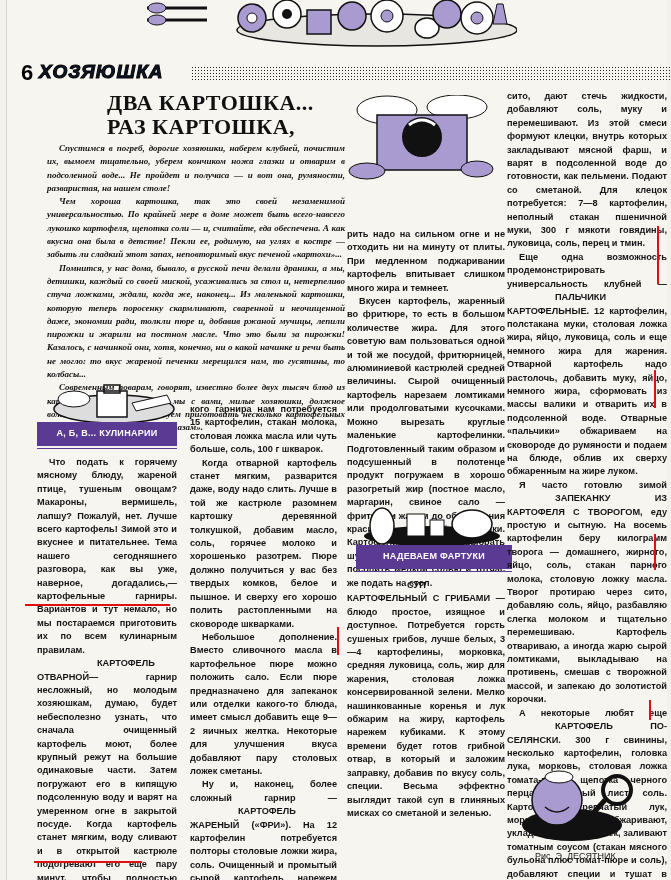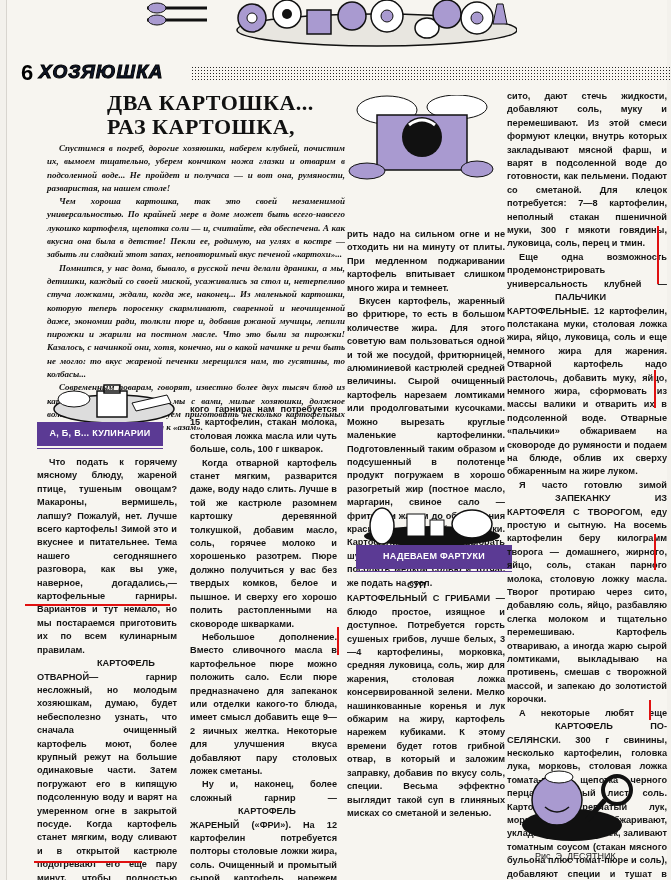--- a/index.html
+++ b/index.html
@@ -70,21 +70,21 @@
   <div style="position:absolute;left:45px;top:383px;width:125px;height:42px;">
     <svg width="125" height="42" viewBox="0 0 125 42">
       <ellipse cx="62" cy="26" rx="60" ry="14" fill="#ddd" stroke="#111" stroke-width="1.5"></ellipse>
       <ellipse cx="22" cy="16" rx="16" ry="8" fill="#fff" stroke="#111"></ellipse>
       <rect x="45" y="8" width="30" height="26" fill="#fff" stroke="#111" stroke-width="1.5"></rect>
       <rect x="52" y="2" width="16" height="8" fill="none" stroke="#111" stroke-width="1.5"></rect>
       <path d="M80,20 l35,-8 l4,8 l-35,8 z" fill="#fff" stroke="#111"></path>
     </svg>
   </div>
 
-  <div class="band" style="left:30px;top:422px;width:126px;">А, Б, В... КУЛИНАРИИ</div>
+  <div class="band" style="left:30px;top:422px;width:140px;">А, Б, В... КУЛИНАРИИ</div>
 
   <div class="col" style="left:30px;top:456px;width:140px;">
     <p>Что подать к горячему мясному блюду, жареной птице, тушеным овощам? Макароны, вермишель, лапшу? Пожалуй, нет. Лучше всего картофель! Зимой это и вкуснее и питательнее. Тема нашего сегодняшнего разговора, как вы уже, наверное, догадались,— картофельные гарниры. Вариантов и тут немало, но мы постараемся приготовить их по всем кулинарным правилам.</p>
     <p><span class="caps">КАРТОФЕЛЬ ОТВАРНОЙ</span><span>— гарнир несложный, но молодым хозяюшкам, думаю, будет небесполезно узнать, что сначала очищенный картофель моют, более крупный режут на большие одинаковые части. Затем погружают его в кипящую подсоленную воду и варят на умеренном огне в закрытой посуде. Когда картофель станет мягким, воду сливают и в открытой кастрюле подогревают его еще пару минут, чтобы полностью испарилась вода на дне и картофель подсушился. Перед подачей на стол картошку поливают маслом и посыпают мелко нарезанной зеленью укропа. (На 12 картофелин — 1 столовая ложка масла, соль, зелень укропа.)</span></p>
 
   </div>
 
   <div class="col" style="left:183px;top:403px;width:147px;">
     <p style="text-indent:0">кого гарнира нам потребуется 15 картофелин, стакан молока, столовая ложка масла или чуть больше, соль, 100 г шкварок.</p>
     <p>Когда отварной картофель станет мягким, разварится даже, воду надо слить. Лучше в той же кастрюле разомнем картошку деревянной толкушкой, добавим масло, соль, горячее молоко и хорошенько разотрем. Пюре должно получиться у вас без твердых комков, белое и пышное. И сверху его хорошо полить растопленными на сковороде шкварками.</p>

